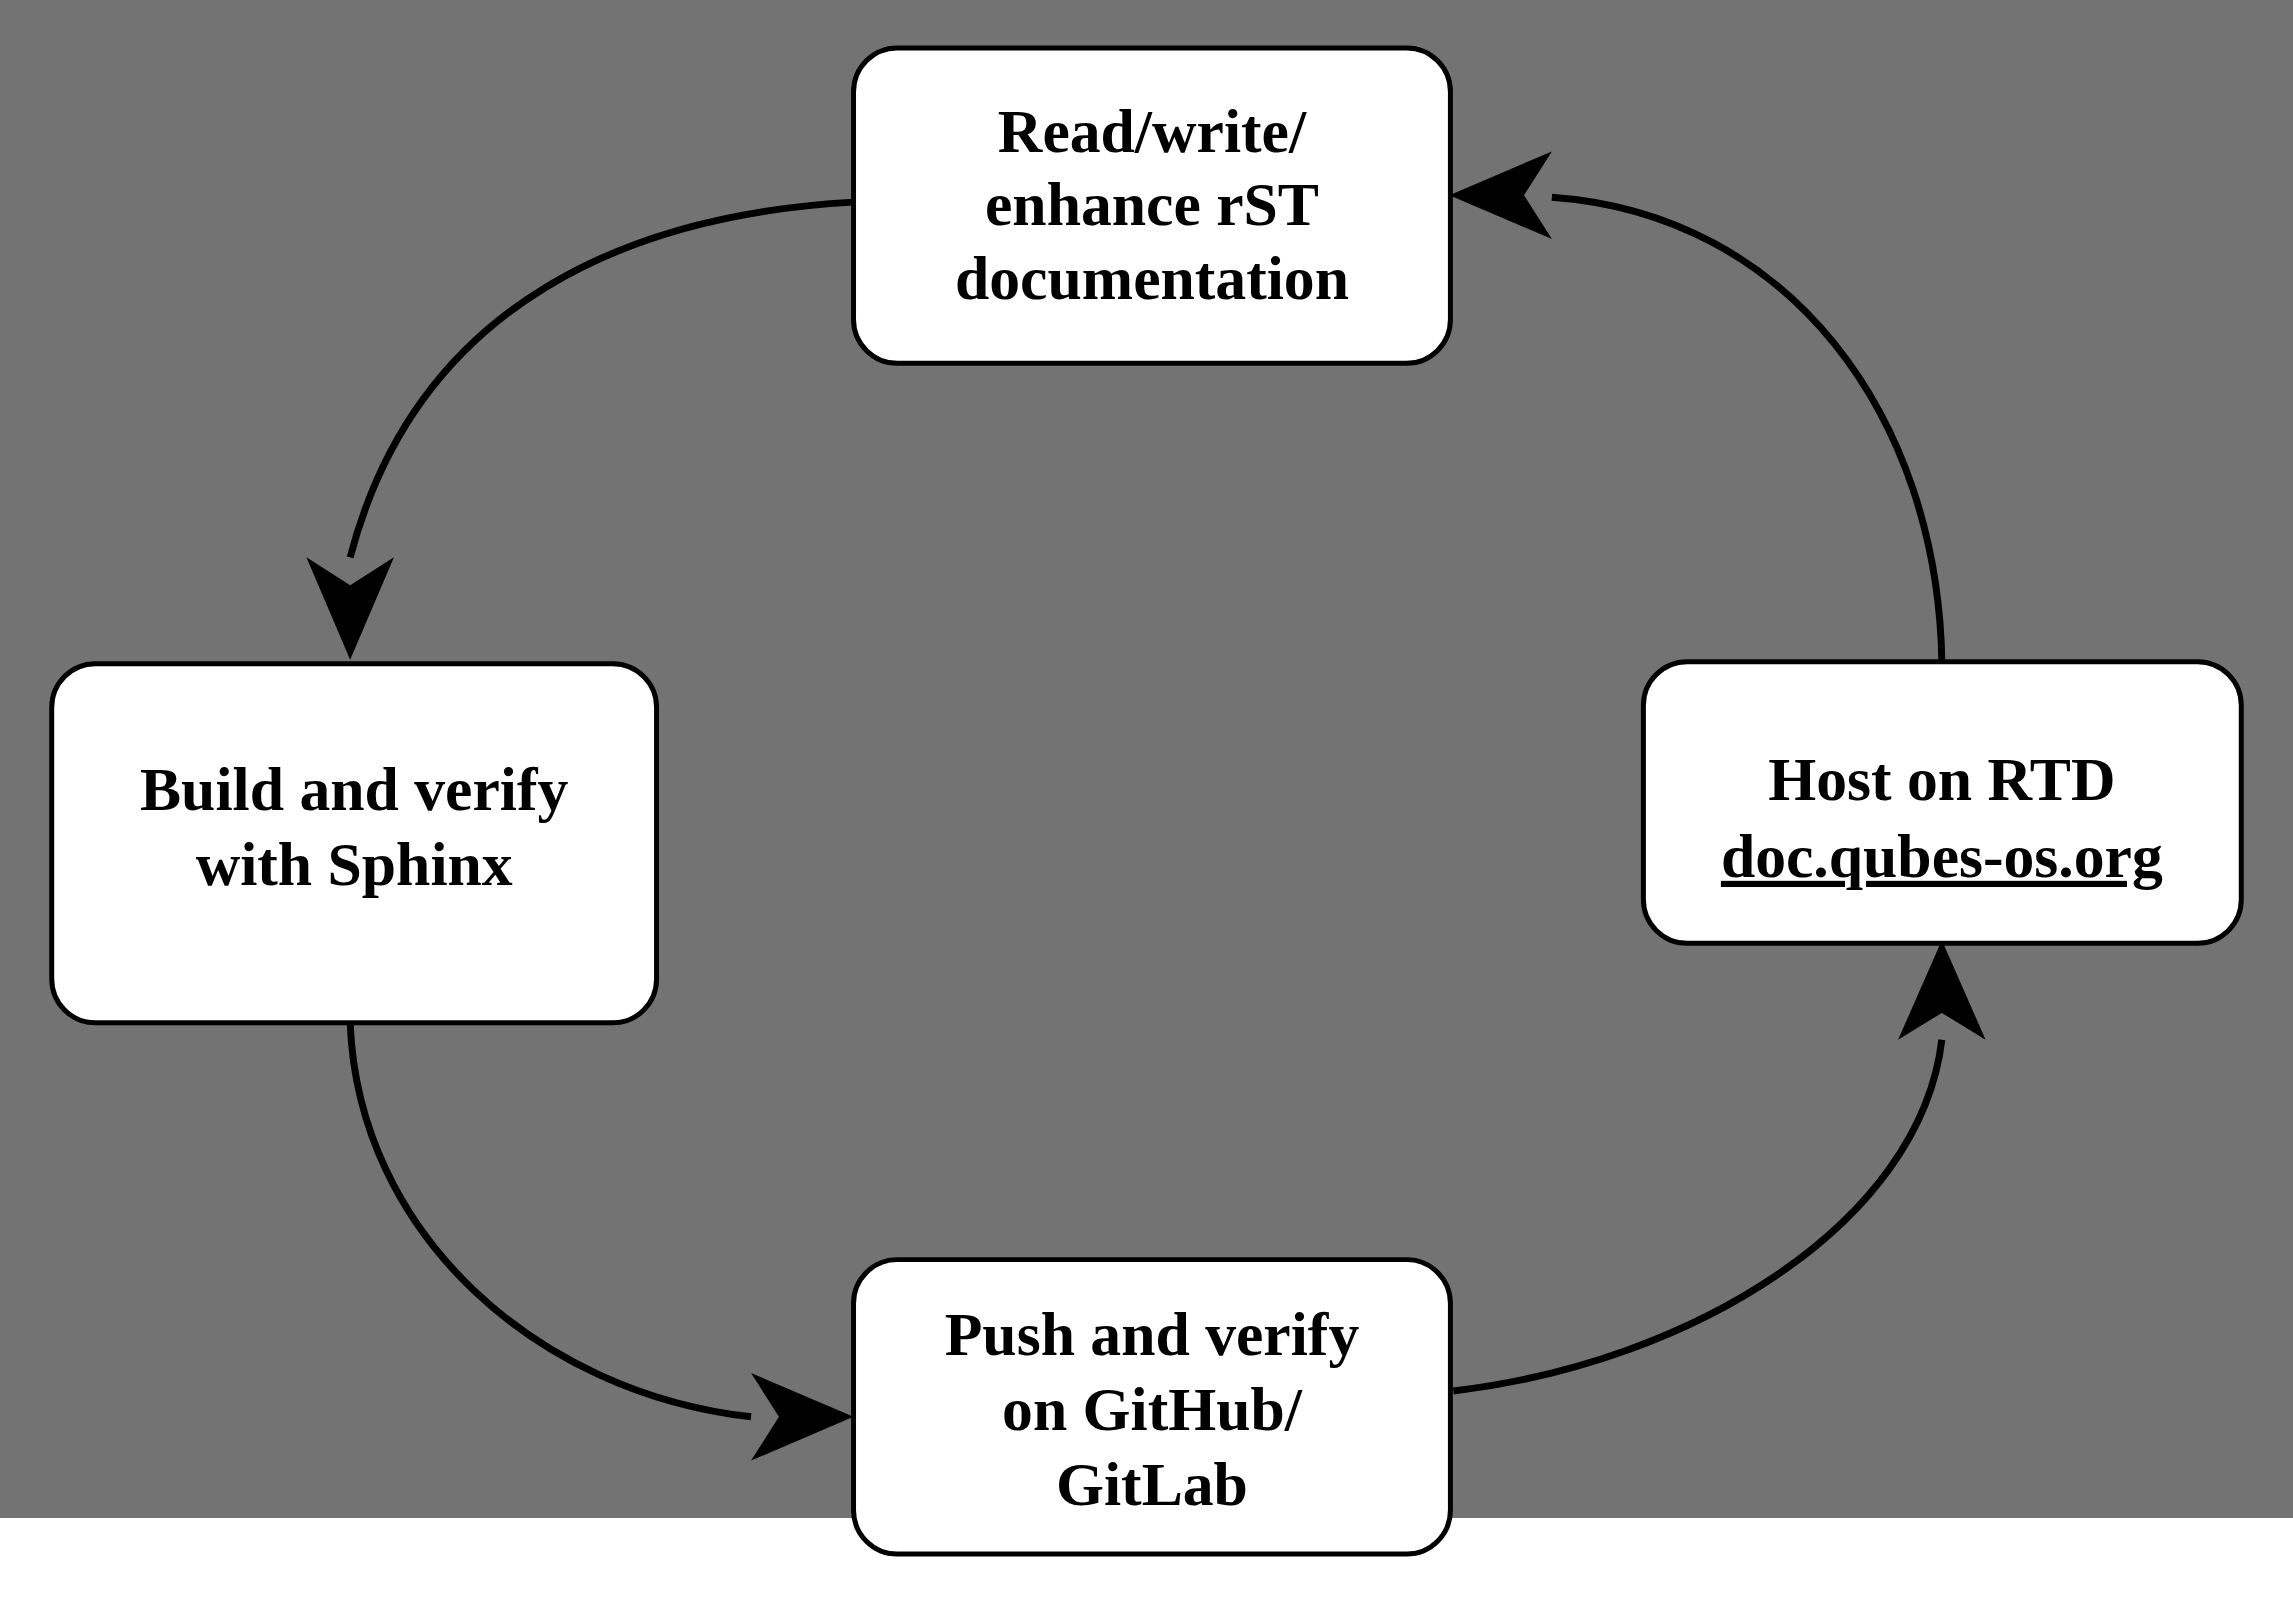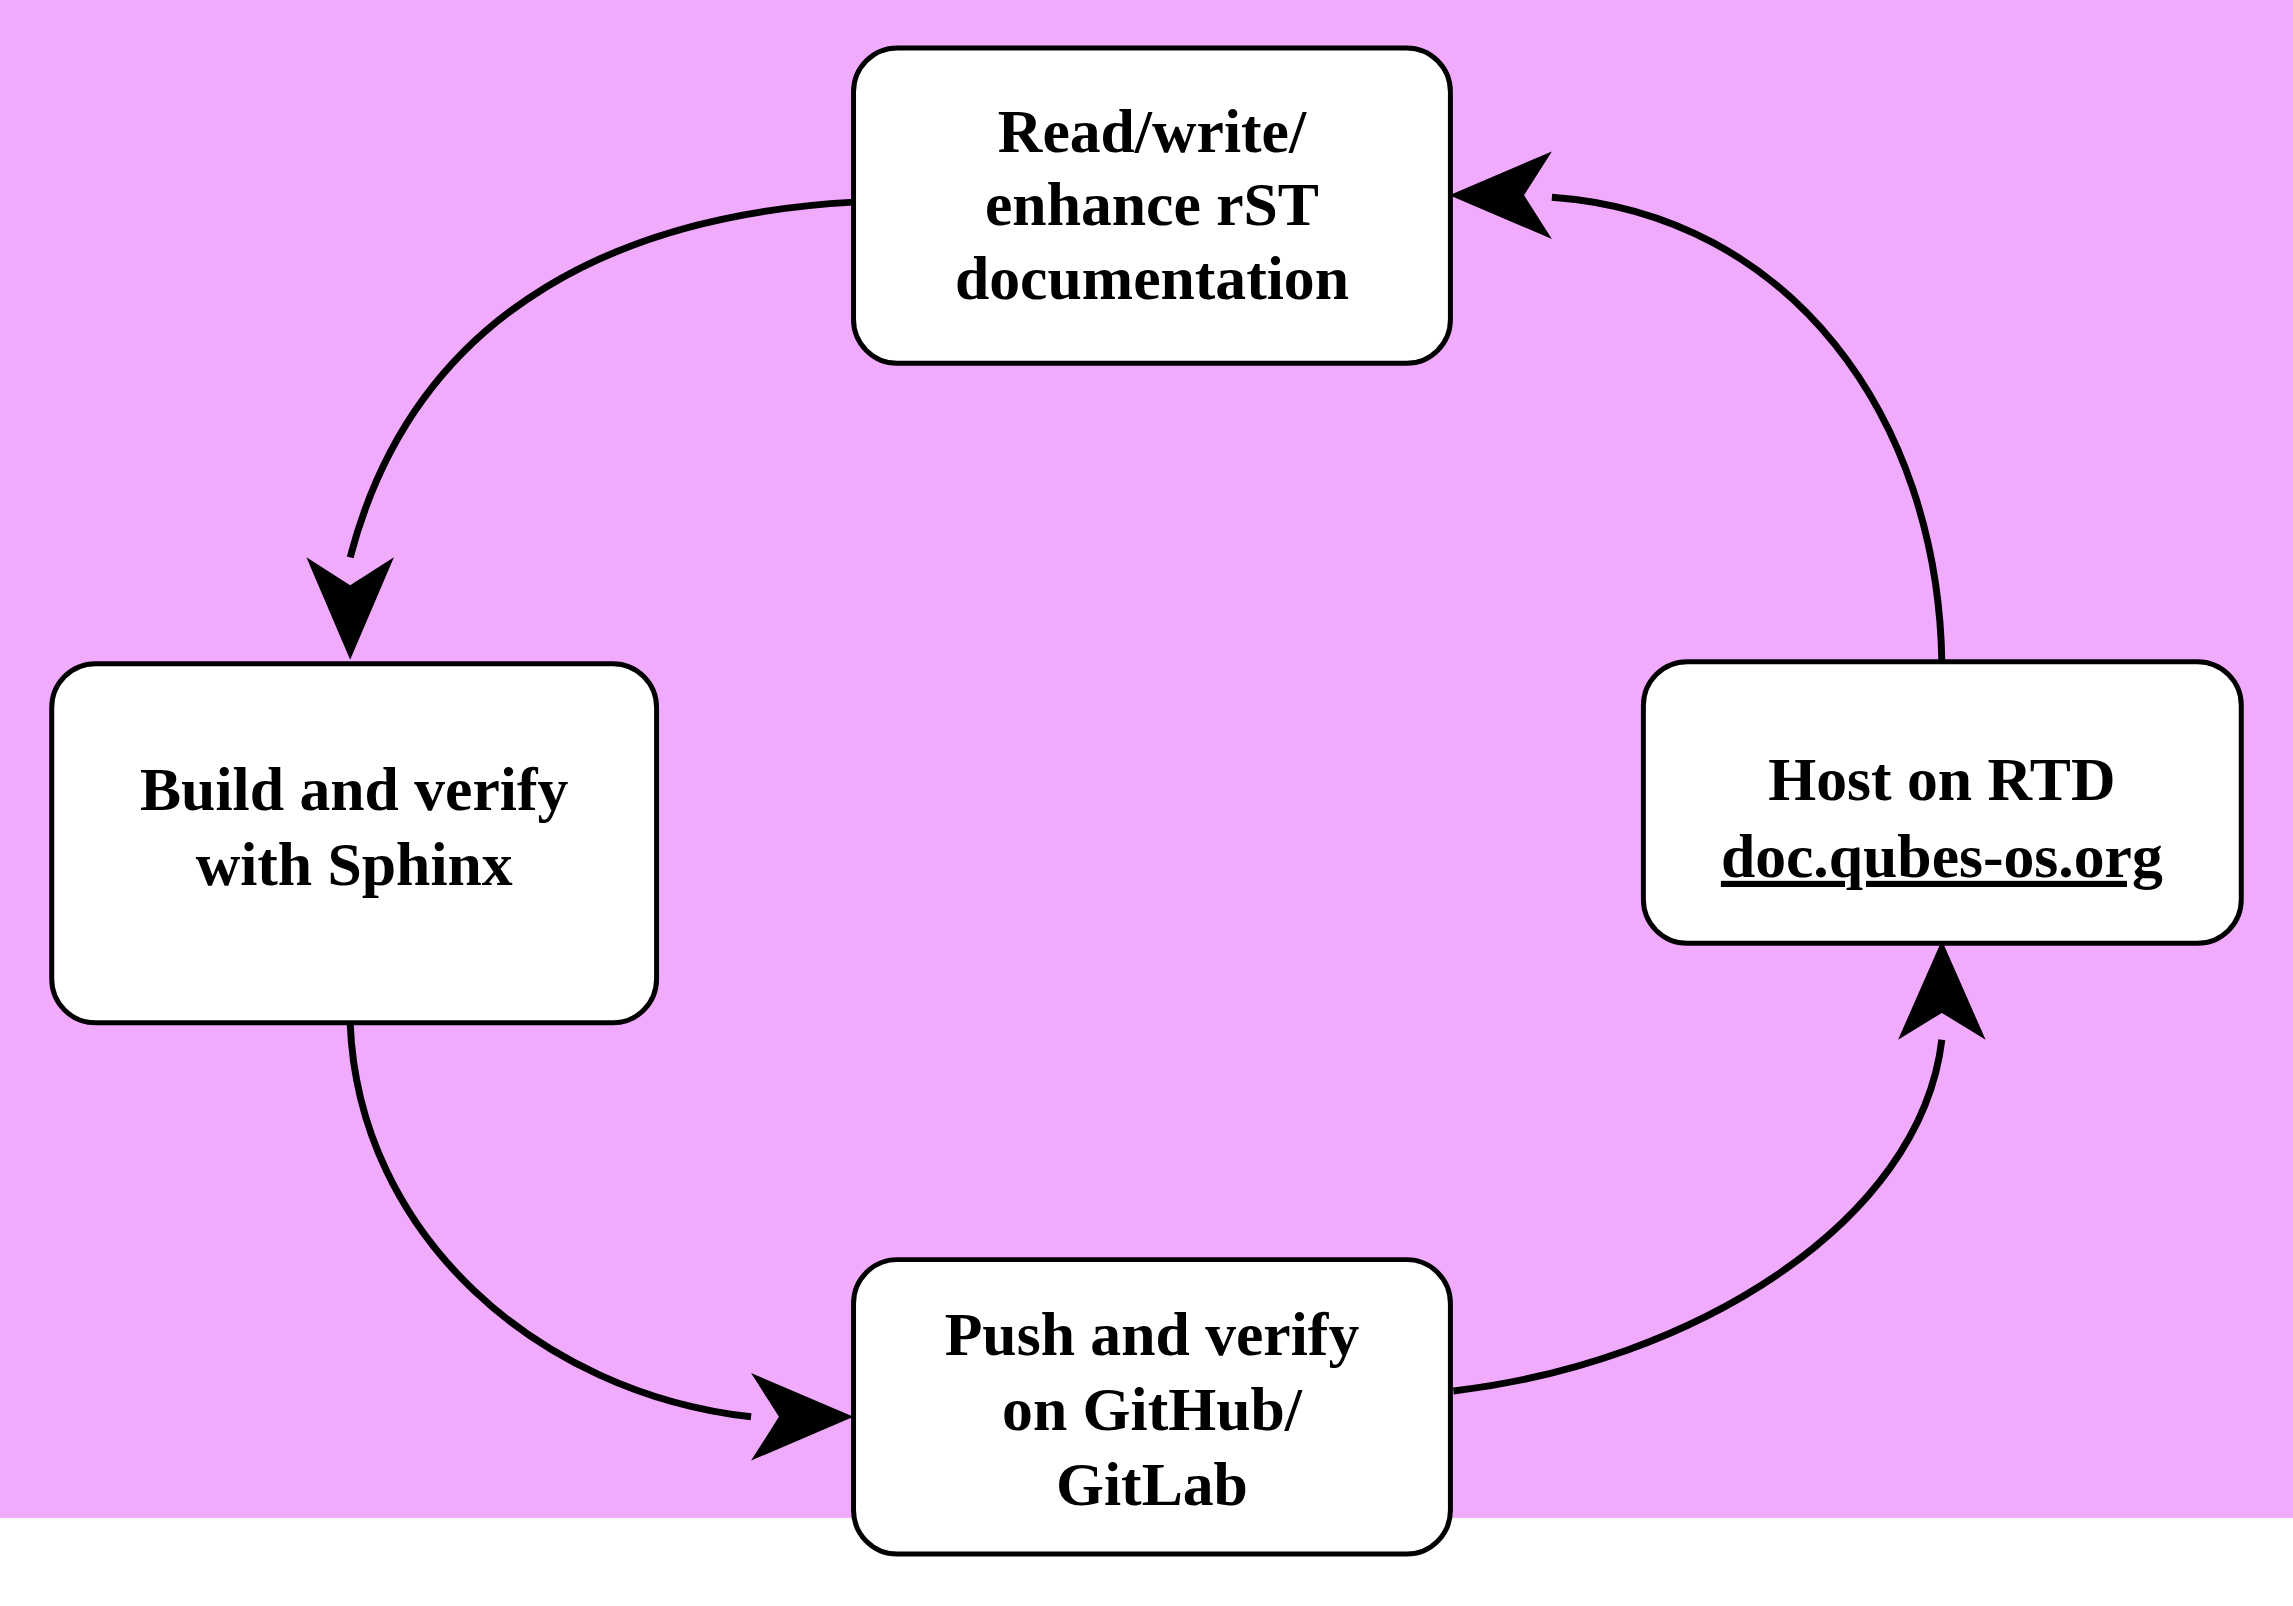--- a/index.html
+++ b/index.html
@@ -10,21 +10,21 @@
   body {
     width: 2293px;
     height: 1607px;
     overflow: hidden;
     font-family: "Liberation Serif", "DejaVu Serif", serif;
   }
   #diagram-root {
     position: relative;
     width: 2293px;
     height: 1518px;
-    background: #f0abfc;
+    background: #737373;
   }
   svg#cycle-svg {
     display: block;
     width: 2293px;
     height: 1607px;
   }
   .node-box {
     fill: #ffffff;
     stroke: #000000;
     stroke-width: 5;

